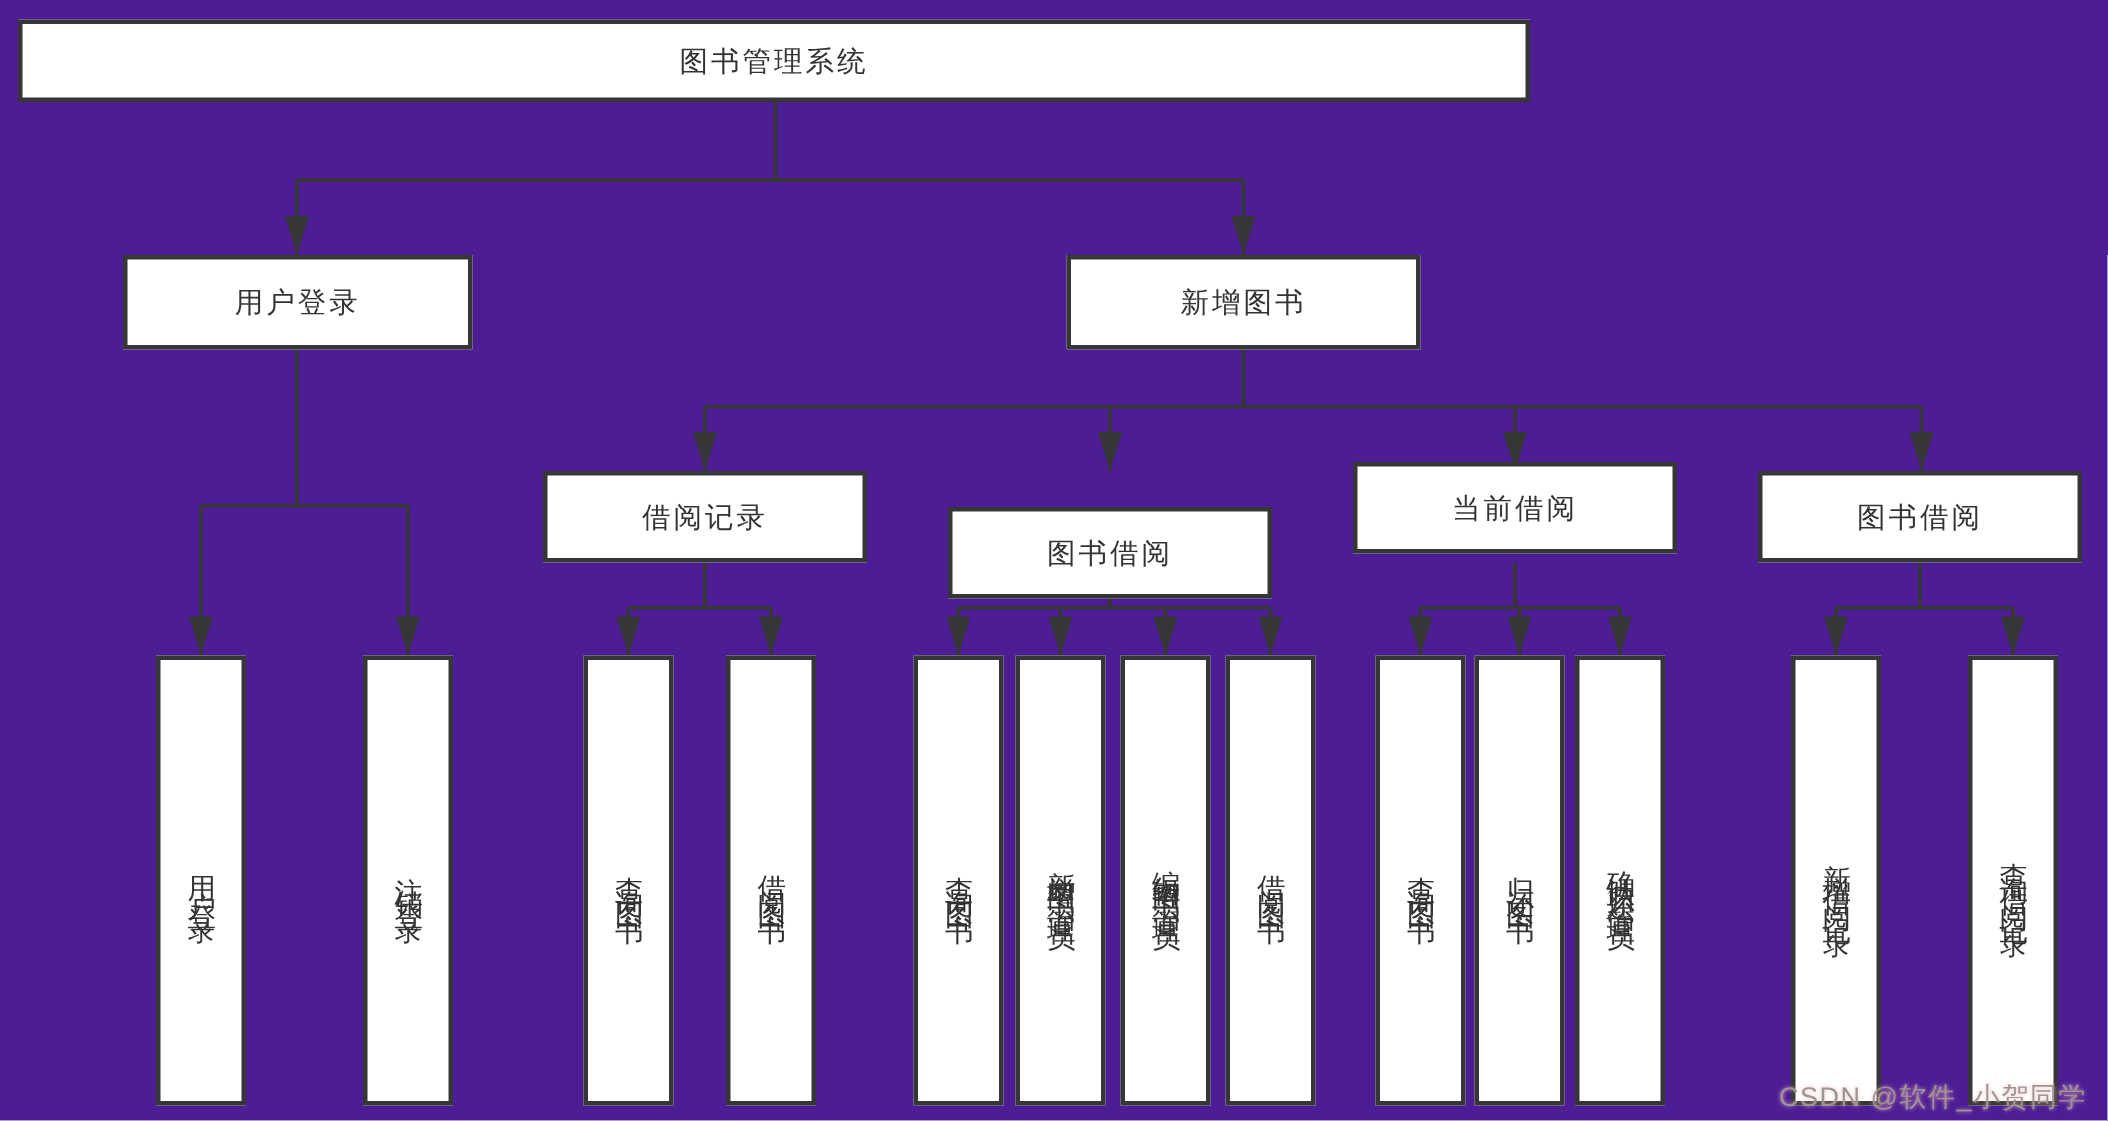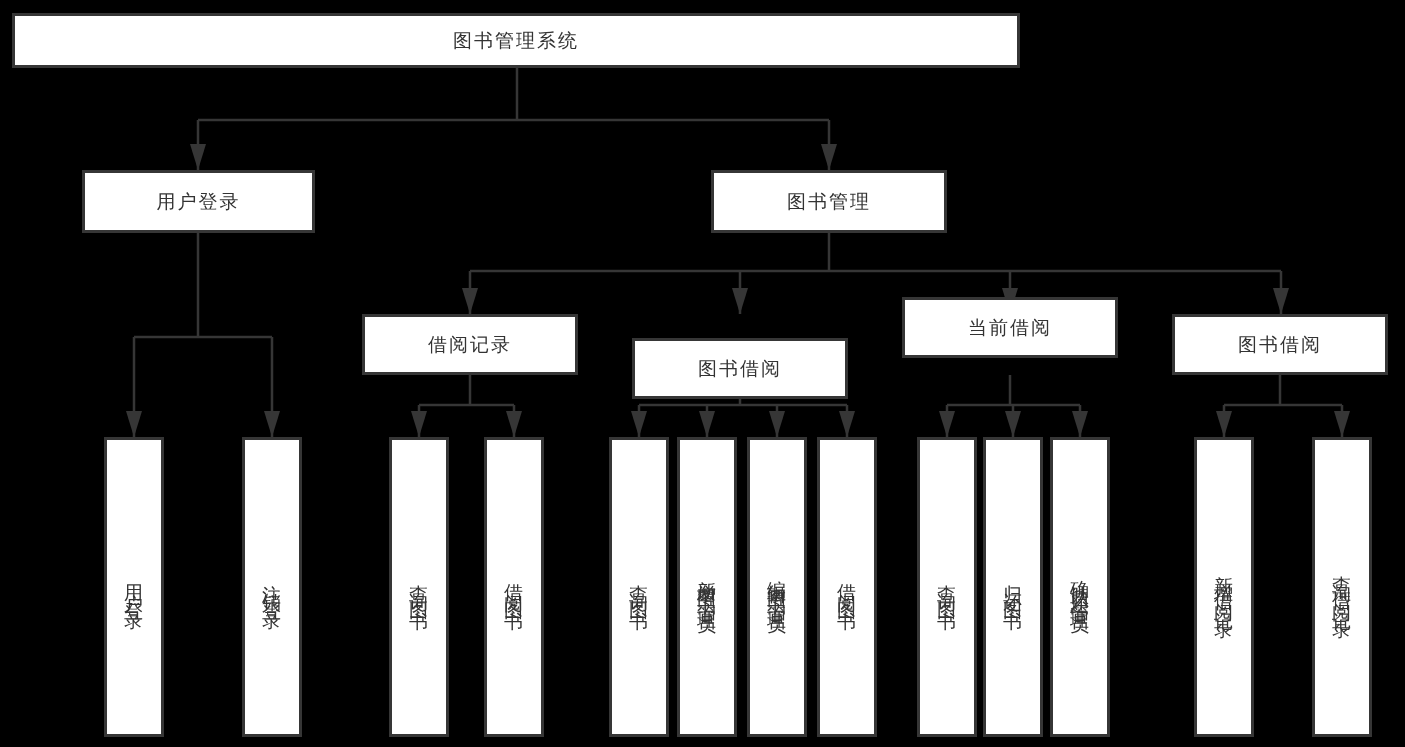--- a/index.html
+++ b/index.html
@@ -1,20 +1,20 @@
 <!DOCTYPE html>
 <html><head>
 <meta charset="utf-8">
 <style>
   html, body { margin: 0; padding: 0; background: #ffffff; }
   .canvas {
     position: relative;
     width: 1405px;
     height: 747px;
-    background: #000000;
+    background: #4c1d95;
     font-family: "Liberation Sans", "DejaVu Sans", sans-serif;
     overflow: hidden;
   }
   .wires {
     position: absolute;
     left: 0; top: 0;
     width: 1405px; height: 747px;
     z-index: 1;
   }
   .node {
@@ -38,21 +38,21 @@
     line-height: 1;
   }
   .node.leaf.tight { letter-spacing: 5px; }
 
   
   .n-root           { left: 12px;   top: 13px;  width: 1008px; height: 55px; }
   .n-user-login     { left: 82px;   top: 170px; width: 233px;  height: 63px; }
   .n-book-mgmt      { left: 711px;  top: 170px; width: 236px;  height: 63px; }
   .n-new-book-rec   { left: 362px;  top: 314px; width: 216px;  height: 61px; }
   .n-book-borrow    { left: 632px;  top: 314px; width: 216px;  height: 61px; margin-top: 24px; }
-  .n-current-borrow { left: 902px;  top: 297px; width: 216px;  height: 61px; }
+  .n-current-borrow { left: 902px;  top: 308px; width: 216px;  height: 61px; }
   .n-borrow-records { left: 1172px; top: 314px; width: 216px;  height: 61px; }
 
   .leaf { top: 437px; width: 60px; height: 300px; }
   .l-1  { left: 104px;  }
   .l-2  { left: 242px;  }
   .l-3  { left: 389px;  }
   .l-4  { left: 484px;  }
   .l-5  { left: 609px;  }
   .l-6  { left: 677px;  }
   .l-7  { left: 747px;  }
@@ -114,21 +114,21 @@
   </svg>
 
   <div class="node n-root">
     <span>图书管理系统</span>
   </div>
 
   <div class="node n-user-login">
     <span>用户登录</span>
   </div>
   <div class="node n-book-mgmt">
-    <span>图书管理</span>
+    <span>新增图书</span>
   </div>
 
   <div class="node n-new-book-rec">
     <span>借阅记录</span>
   </div>
   <div class="node n-book-borrow">
     <span>图书借阅</span>
   </div>
   <div class="node n-current-borrow">
     <span>当前借阅</span>
@@ -144,13 +144,14 @@
   <div class="node leaf l-5">查询图书</div>
   <div class="node leaf tight l-6">新增图书（管理员）</div>
   <div class="node leaf tight l-7">编辑图书（管理员）</div>
   <div class="node leaf l-8">借阅图书</div>
   <div class="node leaf l-9">查询图书</div>
   <div class="node leaf l-10">归还图书</div>
   <div class="node leaf tight l-11">确认归还（管理员）</div>
   <div class="node leaf l-12">新增借阅记录</div>
   <div class="node leaf l-13">查询借阅记录</div>
 
+  <div class="watermark">CSDN @软件_小贺同学</div>
 </div>
 
 </body></html>

